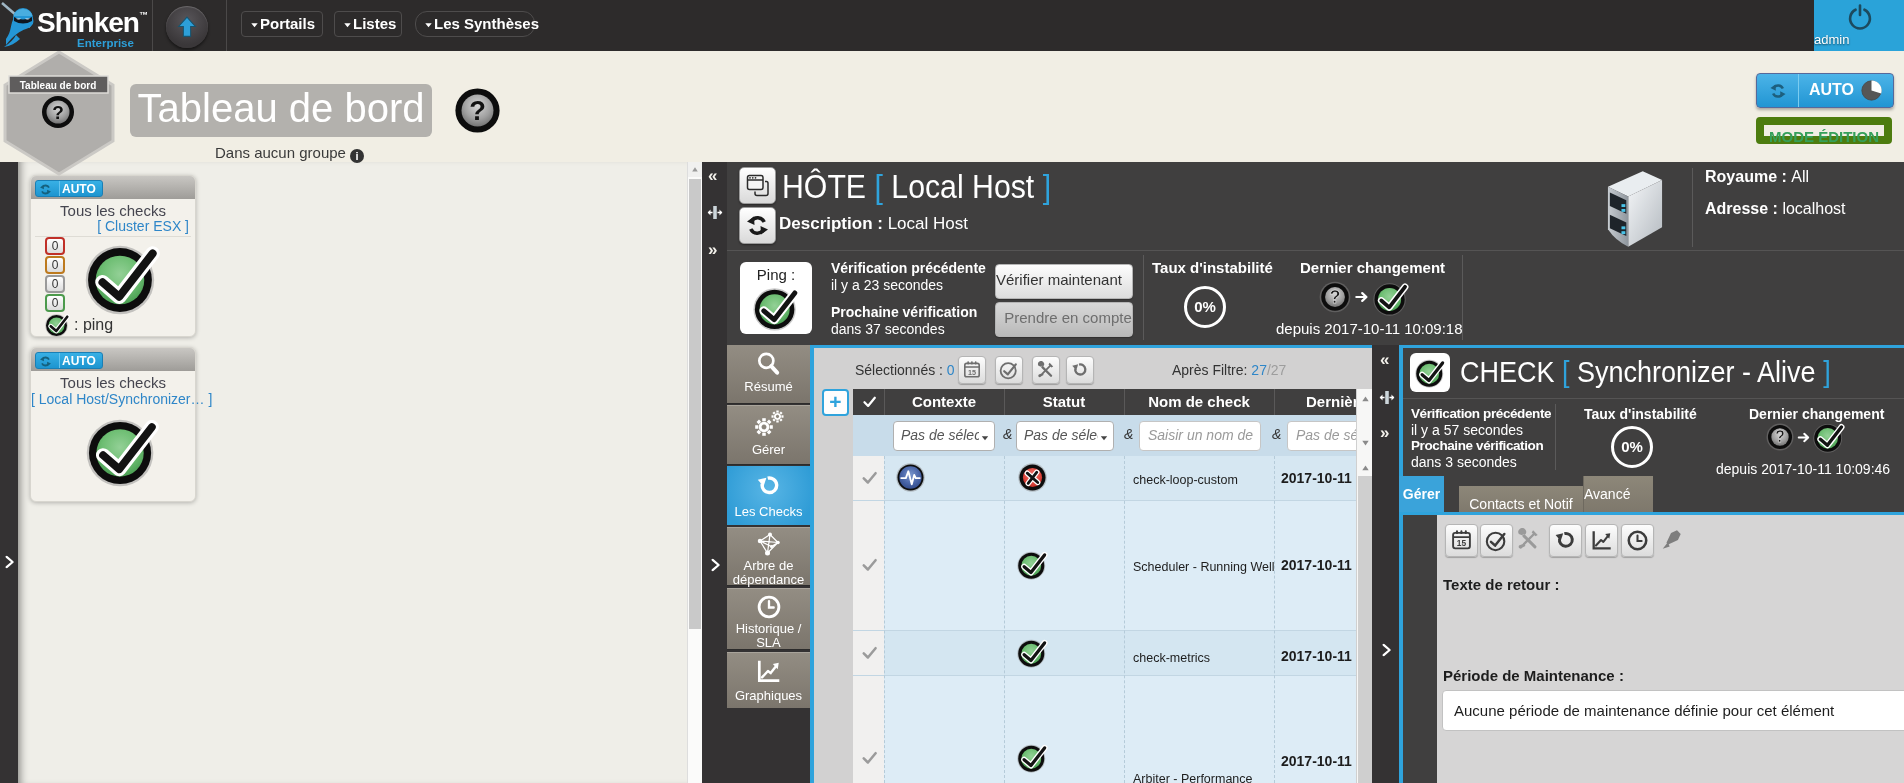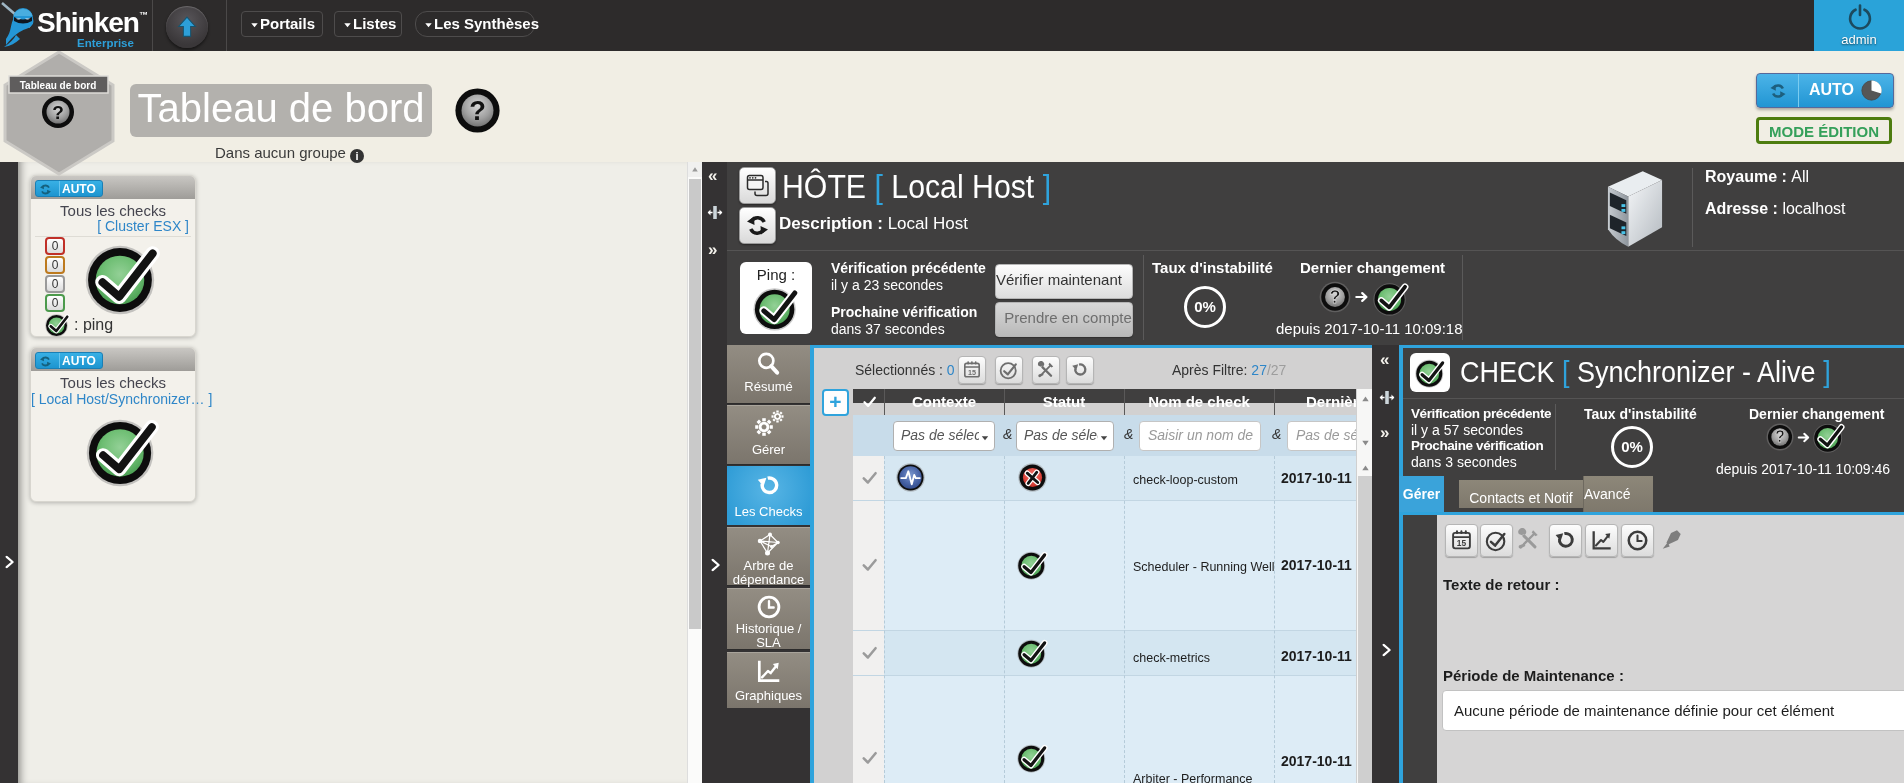--- a/index.html
+++ b/index.html
@@ -244,21 +244,21 @@
     <svg class="abs" style="left:8px;top:9px" width="9" height="8" viewBox="0 0 100 100" color="#fff">
           <use href="#caret"></use>
         </svg>
     <span class="abs b" style="left:18px;top:3px;font-size:15px;color:#fff;white-space:nowrap;">Les Synthèses</span>
   </div>
 
   <div class="abs" style="left:1814px;top:0;width:90px;height:51px;background:#2aa3d9;">
     <svg class="abs" style="left:33px;top:4px" width="26" height="26" viewBox="0 0 100 100" color="#1c4a5e">
           <use href="#power"></use>
         </svg>
-    <div class="abs" style="left:0;top:32px;width:90px;text-align:center;font-size:13px;color:#fff;text-shadow:0 1px 2px rgba(0,0,0,.6);">admin</div>
+    <div class="abs" style="left:0;top:32px;width:90px;font-size:13px;color:#fff;text-shadow:0 1px 2px rgba(0,0,0,.6);">admin</div>
   </div>
 </div>
 
 <div class="abs" id="hdr" style="left:0;top:51px;width:1904px;height:111px;background:#f1eee4;"></div>
 
 <div class="abs" style="left:0;top:51px;width:130px;height:130px;z-index:5;">
   <svg width="130" height="130" viewBox="0 0 130 130">
     <polygon points="59,1 113,34 113,90 59,123 5,90 5,34" fill="#b0aeab" stroke="#cbc9c5" stroke-width="3"></polygon>
     <rect x="9" y="25" width="99" height="17" fill="#5f5d5d" stroke="#dddbd7" stroke-width="1.5"></rect>
     <text x="58" y="37.5" text-anchor="middle" font-size="10" font-weight="bold" fill="#fff" font-family="Liberation Sans,sans-serif">Tableau de bord</text>
@@ -284,21 +284,21 @@
   <svg class="abs" style="left:12px;top:8px" width="18" height="18" viewBox="0 0 100 100" color="#1d5f7e">
         <use href="#refresh"></use>
       </svg>
   <div class="abs" style="left:41px;top:0;width:1px;height:33px;background:#7accf0;"></div>
   <span class="abs b" style="left:52px;top:7px;font-size:16px;color:#fff;">AUTO</span>
   <svg class="abs" style="left:104px;top:6px" width="21" height="21" viewBox="0 0 100 100">
         <use href="#pie"></use>
       </svg>
 </div>
 
-<div class="abs" style="left:1756px;top:117px;width:136px;height:27px;border:3px solid #4d7c0f;border-radius:4px;box-sizing:border-box;z-index:4;">
+<div class="abs" style="left:1756px;top:117px;width:136px;height:27px;border:8px solid #4d7c0f;border-radius:4px;box-sizing:border-box;z-index:4;">
   <div class="abs b" style="left:0;top:3px;width:100%;text-align:center;font-size:15px;color:#35a05a;">MODE ÉDITION</div>
 </div>
 
 <div class="abs" style="left:0;top:162px;width:18px;height:621px;background:#343233;"></div>
 
 <div class="abs" id="widg" style="left:18px;top:162px;width:669px;height:621px;background:#efeee8;box-shadow:inset 8px 0 9px -6px rgba(0,0,0,.45);">
 
   <div class="abs" style="left:12px;top:13px;width:164px;height:160px;background:#f3f1eb;border:1px solid #d8d6cf;border-radius:6px;box-shadow:0 1px 4px rgba(0,0,0,.25);">
     <div class="abs" style="left:0;top:0;width:100%;height:23px;background:linear-gradient(#c9c7c3,#9e9c98);border-radius:5px 5px 0 0;"></div>
     <div class="abs" style="left:4px;top:4px;width:68px;height:17px;border-radius:3px;background:linear-gradient(#38b0e5,#1d95d0);border:1px solid #1a7fb5;box-sizing:border-box;">
@@ -485,21 +485,21 @@
         <svg class="abs" style="left:4px;top:4px" width="18" height="18" viewBox="0 0 100 100" color="#6e6e6e">
           <use href="#undoic"></use>
         </svg>
       </div>
   <div class="abs" style="left:358px;top:14px;font-size:14px;color:#333;white-space:nowrap;">Après Filtre: <span style="color:#2e86c8">27</span><span style="color:#9d9d9d">/27</span></div>
 
   <div class="abs" style="left:8px;top:41px;width:27px;height:27px;background:#fdfdfd;border:2px solid #2fa3dc;border-radius:4px;box-sizing:border-box;">
     <div class="abs" style="left:0;top:-1px;width:100%;text-align:center;font-size:21px;color:#2fa3dc;font-weight:bold;">+</div>
   </div>
 
-  <div class="abs" style="left:39px;top:41px;width:503px;height:14px;background:#403f3f;">
+  <div class="abs" style="left:39px;top:41px;width:503px;height:26px;background:#403f3f;">
     <svg class="abs" style="left:9px;top:6px" width="15" height="14" viewBox="0 0 100 100" color="#fff">
           <use href="#tick"></use>
         </svg>
     <div class="abs" style="left:31px;top:0;width:1px;height:26px;background:#5a5959;"></div>
     <div class="abs b" style="left:31px;top:4px;width:120px;text-align:center;font-size:15px;color:#fff;">Contexte</div>
     <div class="abs" style="left:151px;top:0;width:1px;height:26px;background:#5a5959;"></div>
     <div class="abs b" style="left:151px;top:4px;width:120px;text-align:center;font-size:15px;color:#fff;">Statut</div>
     <div class="abs" style="left:271px;top:0;width:1px;height:26px;background:#5a5959;"></div>
     <div class="abs b" style="left:271px;top:4px;width:150px;text-align:center;font-size:15px;color:#fff;">Nom de check</div>
     <div class="abs" style="left:421px;top:0;width:1px;height:26px;background:#5a5959;"></div>
@@ -638,21 +638,21 @@
     <path d="M6 50 L70 50 M48 22 L78 50 L48 78" fill="none" stroke="#fff" stroke-width="16" stroke-linejoin="round" stroke-linecap="round"></path>
   </svg>
   <svg class="abs" style="left:410px;top:73px" width="32" height="32" viewBox="0 0 100 100">
         <use href="#ok"></use>
       </svg>
   <div class="abs" style="left:313px;top:113px;font-size:14px;color:#fff;white-space:nowrap;">depuis 2017-10-11 10:09:46</div>
 
   <div class="abs" style="left:-4px;top:128px;width:45px;height:36px;background:#3aa3da;">
     <div class="abs b" style="left:0;top:10px;width:100%;text-align:center;font-size:14px;color:#fff;">Gérer</div>
   </div>
-  <div class="abs" style="left:56px;top:132px;width:124px;height:28px;background:linear-gradient(#8d8779,#7e786c);text-decoration:underline;">
+  <div class="abs" style="left:56px;top:138px;width:124px;height:28px;background:linear-gradient(#8d8779,#7e786c);text-decoration:underline;">
     <div class="abs" style="left:0;top:10px;width:100%;text-align:center;font-size:14px;color:#fff;">Contacts et Notif</div>
   </div>
   <div class="abs" style="left:180px;top:128px;width:70px;height:36px;background:linear-gradient(#8d8779,#7e786c);border-left:1px solid #6e695f;box-sizing:border-box;">
     <div class="abs" style="left:0;top:10px;width:100%;text-align:left;font-size:14px;color:#fff;">Avancé</div>
   </div>
   <div class="abs" style="left:-4px;top:164px;width:505px;height:3px;background:#2fa3dc;"></div>
 
   <div class="abs" style="left:0;top:167px;width:501px;height:268px;background:#d6d5d5;margin-left:34px;">
     <div class="tbtn" style="left:8px;top:9px;width:31px;height:31px;">
           <svg class="abs" style="left:5px;top:4px" width="21" height="22" viewBox="0 0 100 100" color="#3c3c3c">

